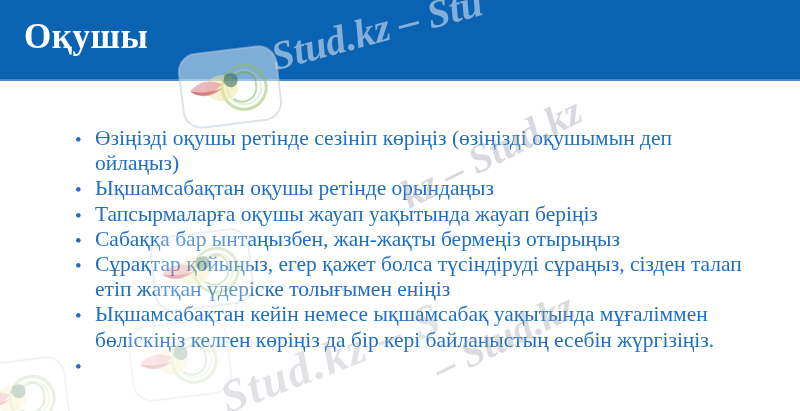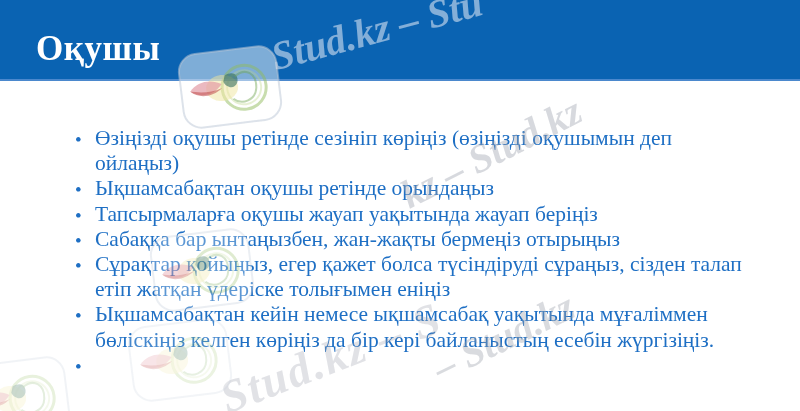--- a/index.html
+++ b/index.html
@@ -7,21 +7,21 @@
     position:relative; width:800px; height:411px;
     background:#ffffff; overflow:hidden;
     font-family:"Liberation Serif", serif;
   }
   
   .header {
     position:absolute; left:0; top:0; width:800px; height:79px;
     background:#0a63b2; border-bottom:2px solid #4b88cd;
   }
   .title {
-    position:absolute; left:20px; top:13px; margin:16px;
+    position:absolute; left:20px; top:13px; margin:4px;
     font-size:35px; font-weight:bold; color:#ffffff; letter-spacing:.5px;
   }
   
   .body-list {
     position:absolute; left:72px; top:126px; width:706px;
     margin:0; padding:0; list-style:none; z-index:2;
   }
   .b-item {
     position:relative; padding-left:23px;
     font-size:21.5px; line-height:25.2px; color:#1e6fc4;

